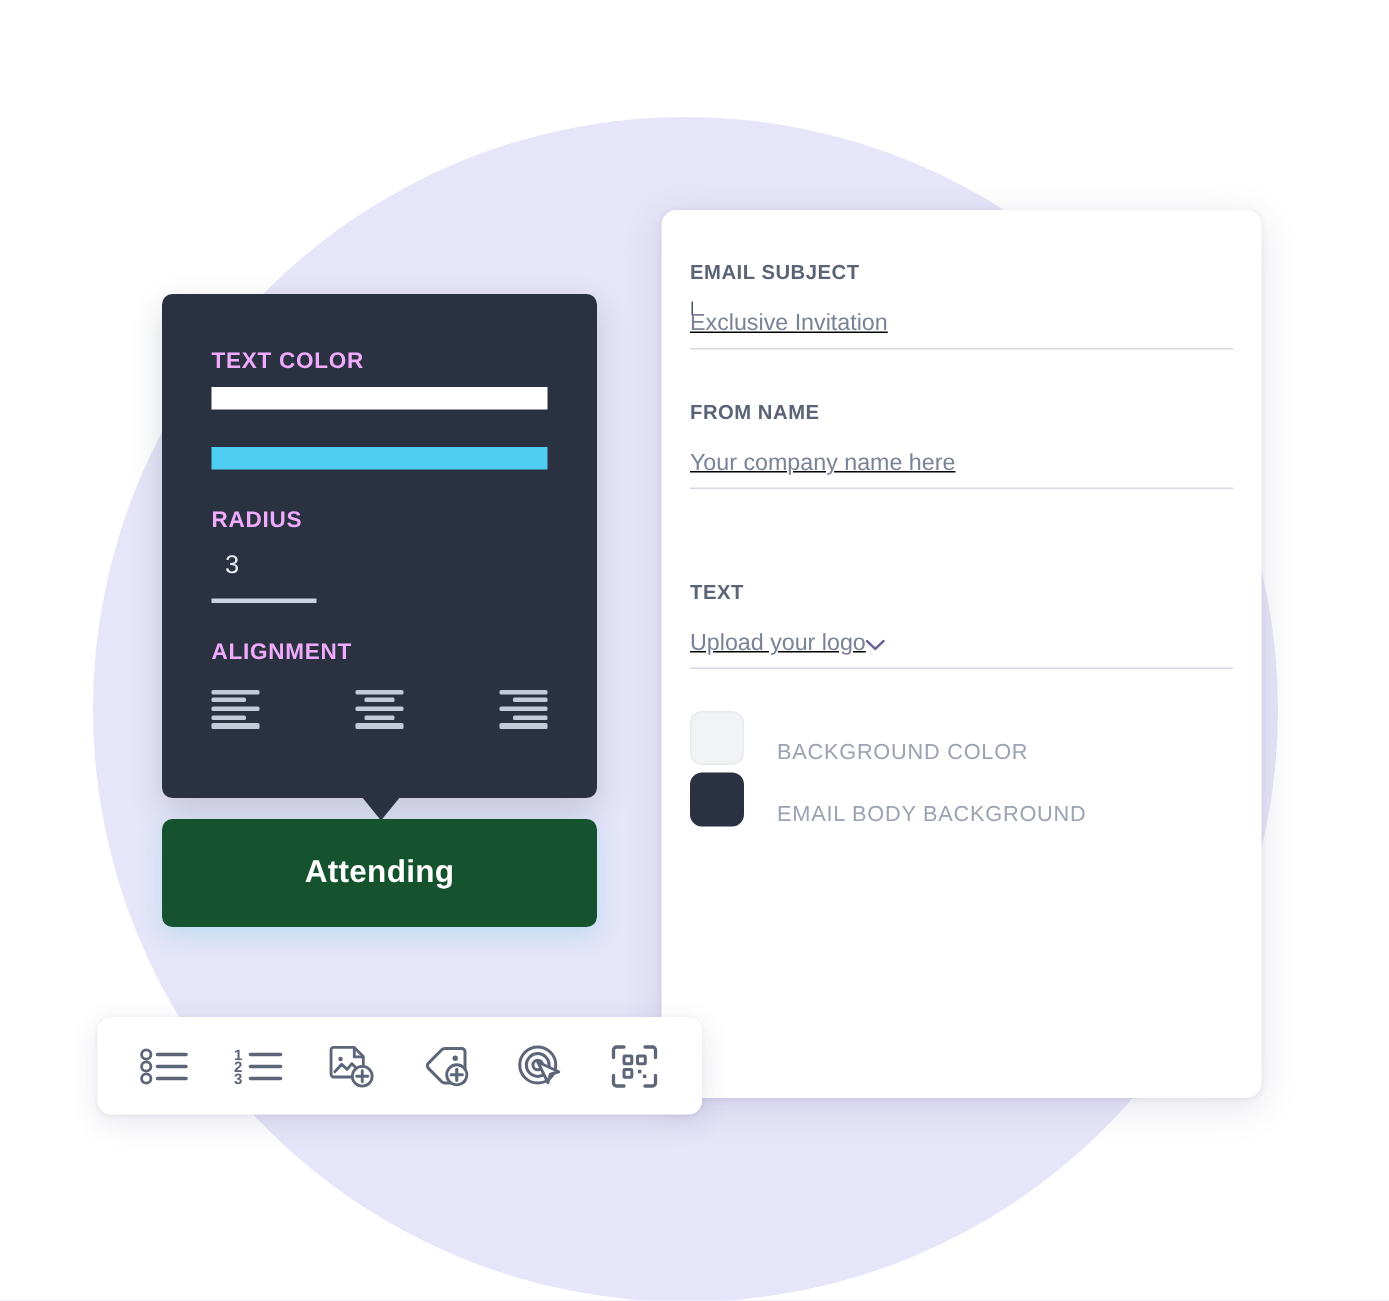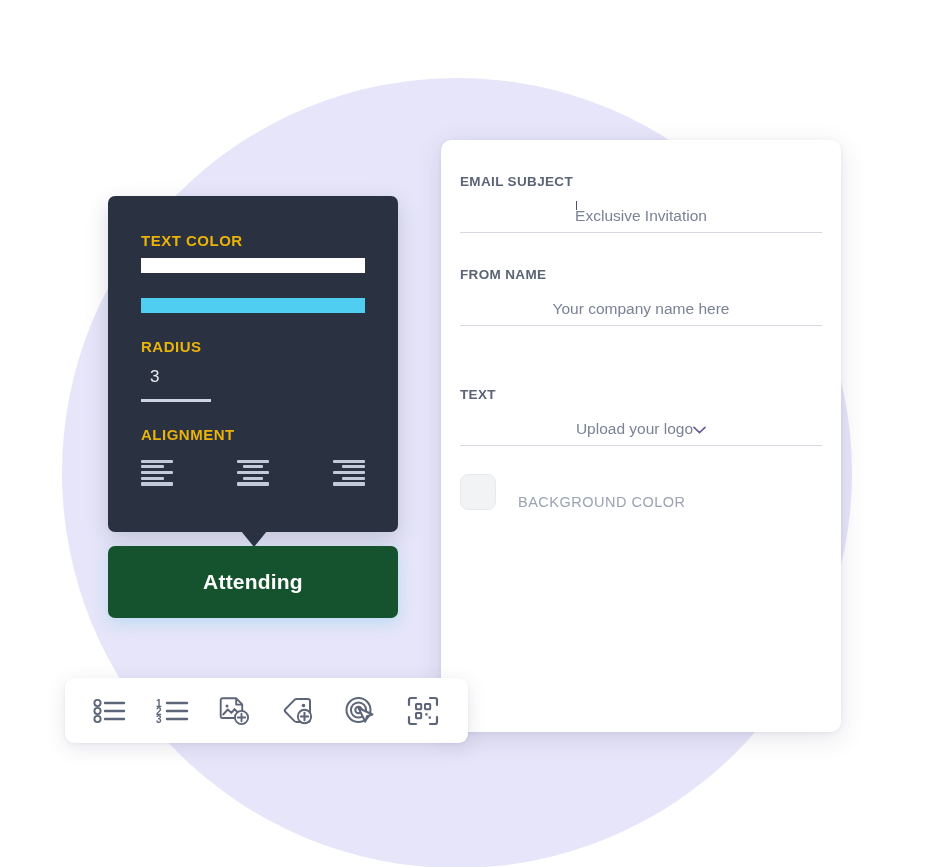--- a/index.html
+++ b/index.html
@@ -58,21 +58,22 @@
     color: #5b6476;
     margin-bottom: 18px;
   }
 
   .field-input-wrap {
     position: relative;
     border-bottom: 1.4px solid #d6d9e3;
     padding-bottom: 8px;
     display: flex;
     align-items: flex-end;
-    justify-content: center;
+    justify-content: flex-start;
+    text-decoration: underline;
   }
 
   .field-value {
     font-size: 15.5px;
     color: #7a8296;
     font-weight: normal;
     line-height: 1.1;
     position: relative;
   }
 
@@ -150,21 +151,21 @@
     height: 336px;
     background: #2a3140;
     border-radius: 7px;
     padding: 36px 33px 0 33px;
     box-shadow: 0 8px 22px rgba(40, 48, 64, 0.18);
   }
 
   .dark-label {
     font-size: 15px;
     font-weight: bold;
-    color: #eab308;
+    color: #f0abfc;
     letter-spacing: 0.5px;
   }
 
   .color-bar {
     height: 15px;
     margin-top: 9px;
     margin-bottom: 25px;
   }
 
   .radius-value {
@@ -308,20 +309,24 @@
       </div>
     </div>
 
     <div class="swatch-rows">
 
       <div class="swatch-row">
         <span class="swatch light" style="background:#f2f3f5"></span>
         <span class="swatch-label">BACKGROUND COLOR</span>
       </div>
 
+      <div class="swatch-row">
+        <span class="swatch" style="background:#2a3140"></span>
+        <span class="swatch-label">EMAIL BODY BACKGROUND</span>
+      </div>
 
 
     </div>
   </div>
 
   <div class="dark-panel">
 
     <div class="dark-label">TEXT COLOR</div>
     <div class="color-bar" style="background:#ffffff"></div>
 

